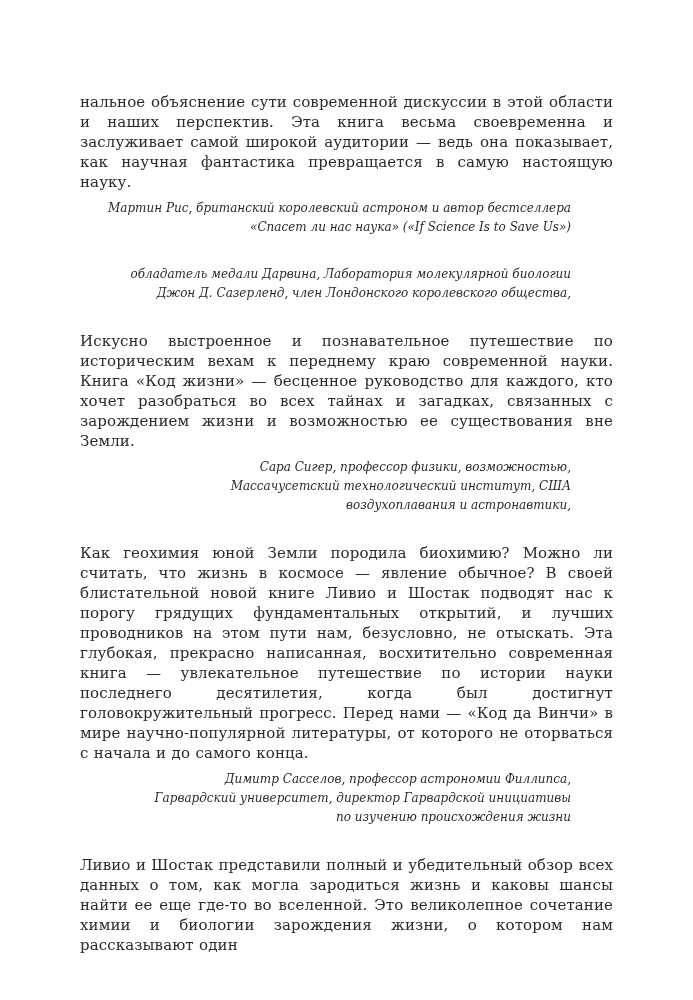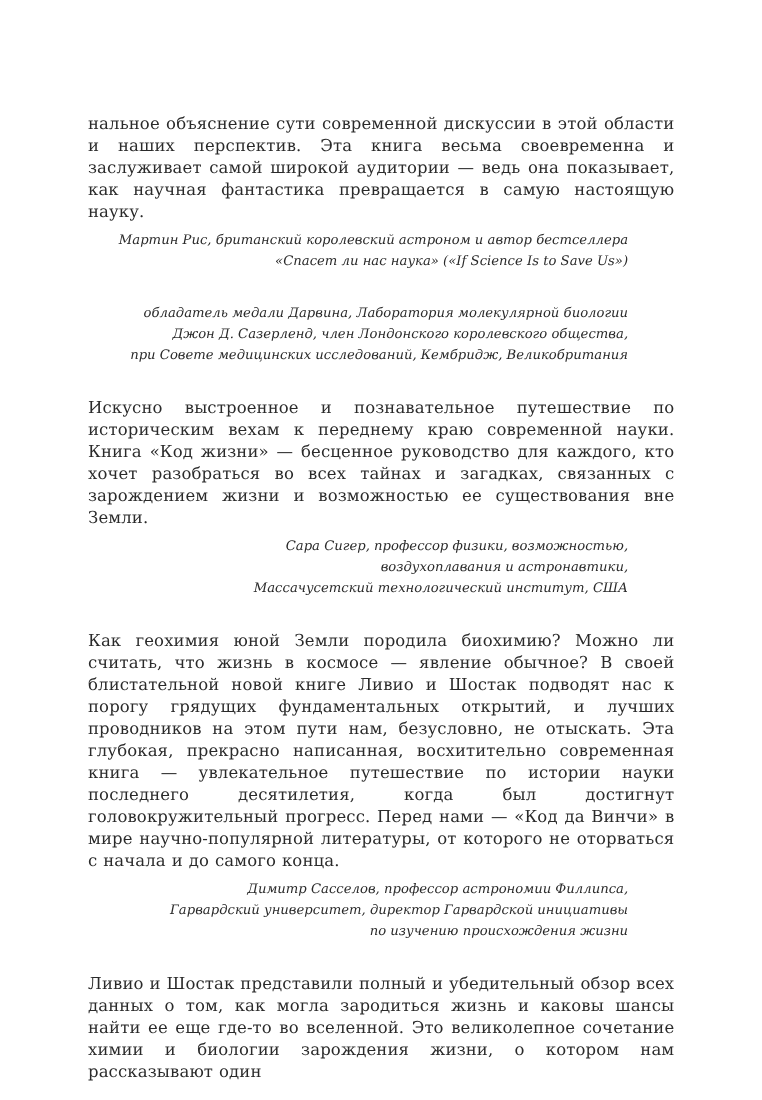--- a/index.html
+++ b/index.html
@@ -16,21 +16,21 @@
     color: #2a2a2a;
   }
   .page {
     box-sizing: border-box;
     width: 693px;
     height: 1000px;
     padding: 92px 80px 0 80px;
     background: #ffffff;
   }
   .review {
-    margin: 10px 0 28px 0;
+    margin: 0 0 28px 0;
   }
   .review:last-child {
     margin-bottom: 0;
   }
   .review-text {
     margin: 0 0 7px 0;
     font-size: 15px;
     line-height: 20px;
     text-align: justify;
     letter-spacing: 0.1px;
@@ -60,30 +60,29 @@
     <div class="attribution">
       <div class="attr-line">Мартин Рис, британский королевский астроном и автор бестселлера</div>
       <div class="attr-line">«Спасет ли нас наука» («If Science Is to Save Us»)</div>
     </div>
   </section>
 
   <section class="review">
     <div class="attribution">
       <div class="attr-line">обладатель медали Дарвина, Лаборатория молекулярной биологии</div>
       <div class="attr-line">Джон Д. Сазерленд, член Лондонского королевского общества,</div>
-      <div class="attr-line">при Совете медицинских исследований, Кембридж, Великобритания</div>
     </div>
   </section>
 
   <section class="review">
     <p class="review-text">Искусно выстроенное и познавательное путешествие по историческим вехам к переднему краю современной науки. Книга «Код жизни» — бесценное руководство для каждого, кто хочет разобраться во всех тайнах и загадках, связанных с зарождением жизни и возможностью ее существования вне Земли.</p>
     <div class="attribution">
       <div class="attr-line">Сара Сигер, профессор физики, возможностью,</div>
+      <div class="attr-line">Массачусетский технологический институт, США</div>
       <div class="attr-line">воздухоплавания и астронавтики,</div>
-      <div class="attr-line">Массачусетский технологический институт, США</div>
     </div>
   </section>
 
   <section class="review">
     <p class="review-text">Как геохимия юной Земли породила биохимию? Можно ли считать, что жизнь в космосе — явление обычное? В своей блистательной новой книге Ливио и Шостак подводят нас к порогу грядущих фундаментальных открытий, и лучших проводников на этом пути нам, безусловно, не отыскать. Эта глубокая, прекрасно написанная, восхитительно современная книга — увлекательное путешествие по истории науки последнего десятилетия, когда был достигнут головокружительный прогресс. Перед нами — «Код да Винчи» в мире научно-популярной литературы, от которого не оторваться с начала и до самого конца.</p>
     <div class="attribution">
       <div class="attr-line">Димитр Сасселов, профессор астрономии Филлипса,</div>
       <div class="attr-line">Гарвардский университет, директор Гарвардской инициативы</div>
       <div class="attr-line">по изучению происхождения жизни</div>
     </div>

